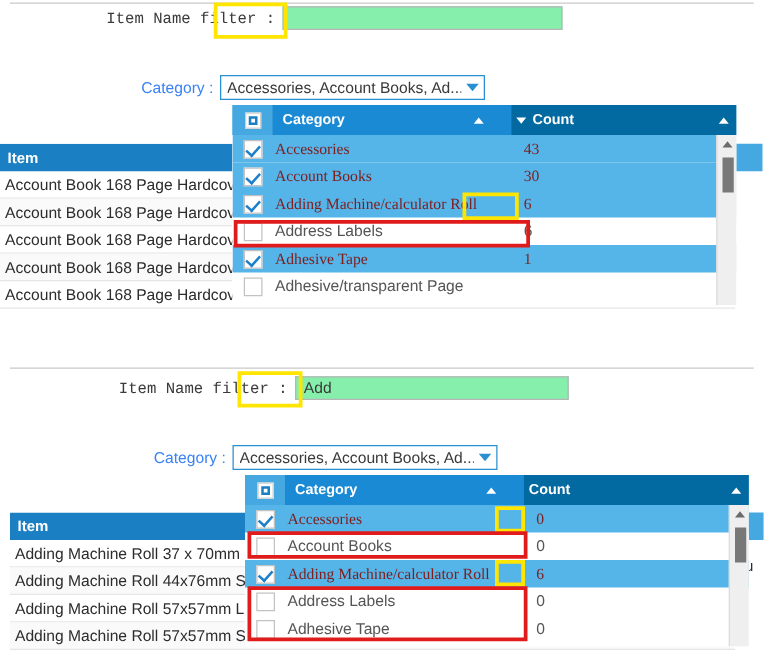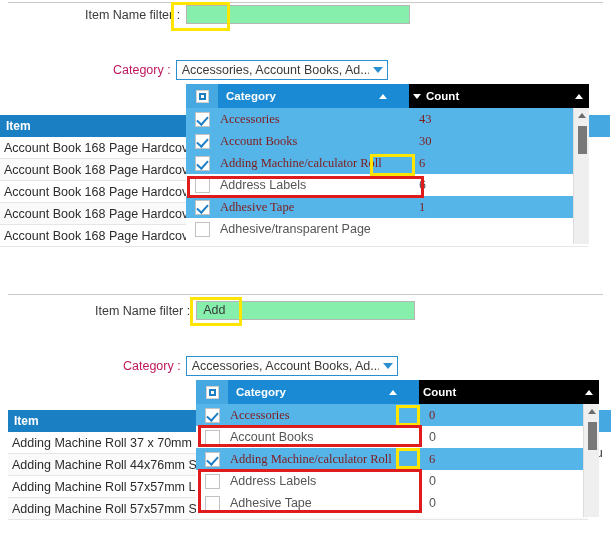--- a/index.html
+++ b/index.html
@@ -16,38 +16,38 @@
   #section-top{top:0;height:268px;}
   #section-bottom{top:268px;height:268px;}
 
   .hrule{position:absolute;left:8px;width:595px;height:1px;background:#c9c9c9;}
 
   
   .filter-row{position:absolute;display:flex;align-items:center;}
   .filter-label{
     font-size:12.5px;color:#3a3a3a;
     text-align:right;white-space:nowrap;
-    font-family:Liberation Sans, sans-serif;
+    font-family:Liberation Mono, monospace;
   }
   .filter-input{
     width:224px;height:19px;
     border:1px solid #b5b5b5;
     background:#86efac;
     font-size:12.5px;
     color:#3a3a3a;
     padding:0 0 0 6px;
     box-sizing:border-box;
     line-height:19px;
     font-family:"Liberation Sans", sans-serif;
     outline:none;
   }
 
   
   .cat-row{position:absolute;display:flex;align-items:center;}
-  .cat-label{font-size:12.5px;color:#be185d;white-space:nowrap;margin-right:5px;}
+  .cat-label{font-size:12.5px;color:#3b82f6;white-space:nowrap;margin-right:5px;}
   .cat-select{
     width:212px;height:20px;
     border:1px solid #2a8fd0;
     background:#fff;
     display:flex;align-items:center;
     box-sizing:border-box;
     padding:0 4px 0 5px;
     font-size:12.5px;color:#3a3a3a;
   }
   .cat-select .cs-text{flex:1;white-space:nowrap;overflow:hidden;}
@@ -93,21 +93,21 @@
     width:13px;height:13px;background:#fff;border:1px solid #cfcfcf;
     box-sizing:border-box;display:flex;align-items:center;justify-content:center;
   }
   .hdr-box i{display:block;width:7px;height:7px;border:2px solid #1b7fc4;box-sizing:border-box;}
   .ph-cat{
     flex:1;background:#1b8ad4;display:flex;align-items:center;
     padding:0 22px 0 8px;position:relative;
   }
   .ph-cat .lbl{flex:1;}
   .ph-count{
-    width:170px;background:#000000;display:flex;align-items:center;
+    width:170px;background:#0369a1;display:flex;align-items:center;
     padding:0 6px 0 4px;position:relative;
   }
   .ph-count .lbl{flex:1;}
   .sort-up{
     width:0;height:0;border-left:4px solid transparent;
     border-right:4px solid transparent;border-bottom:5px solid #ffffff;
   }
   .sort-down{
     width:0;height:0;border-left:4px solid transparent;
     border-right:4px solid transparent;border-top:5px solid #ffffff;

